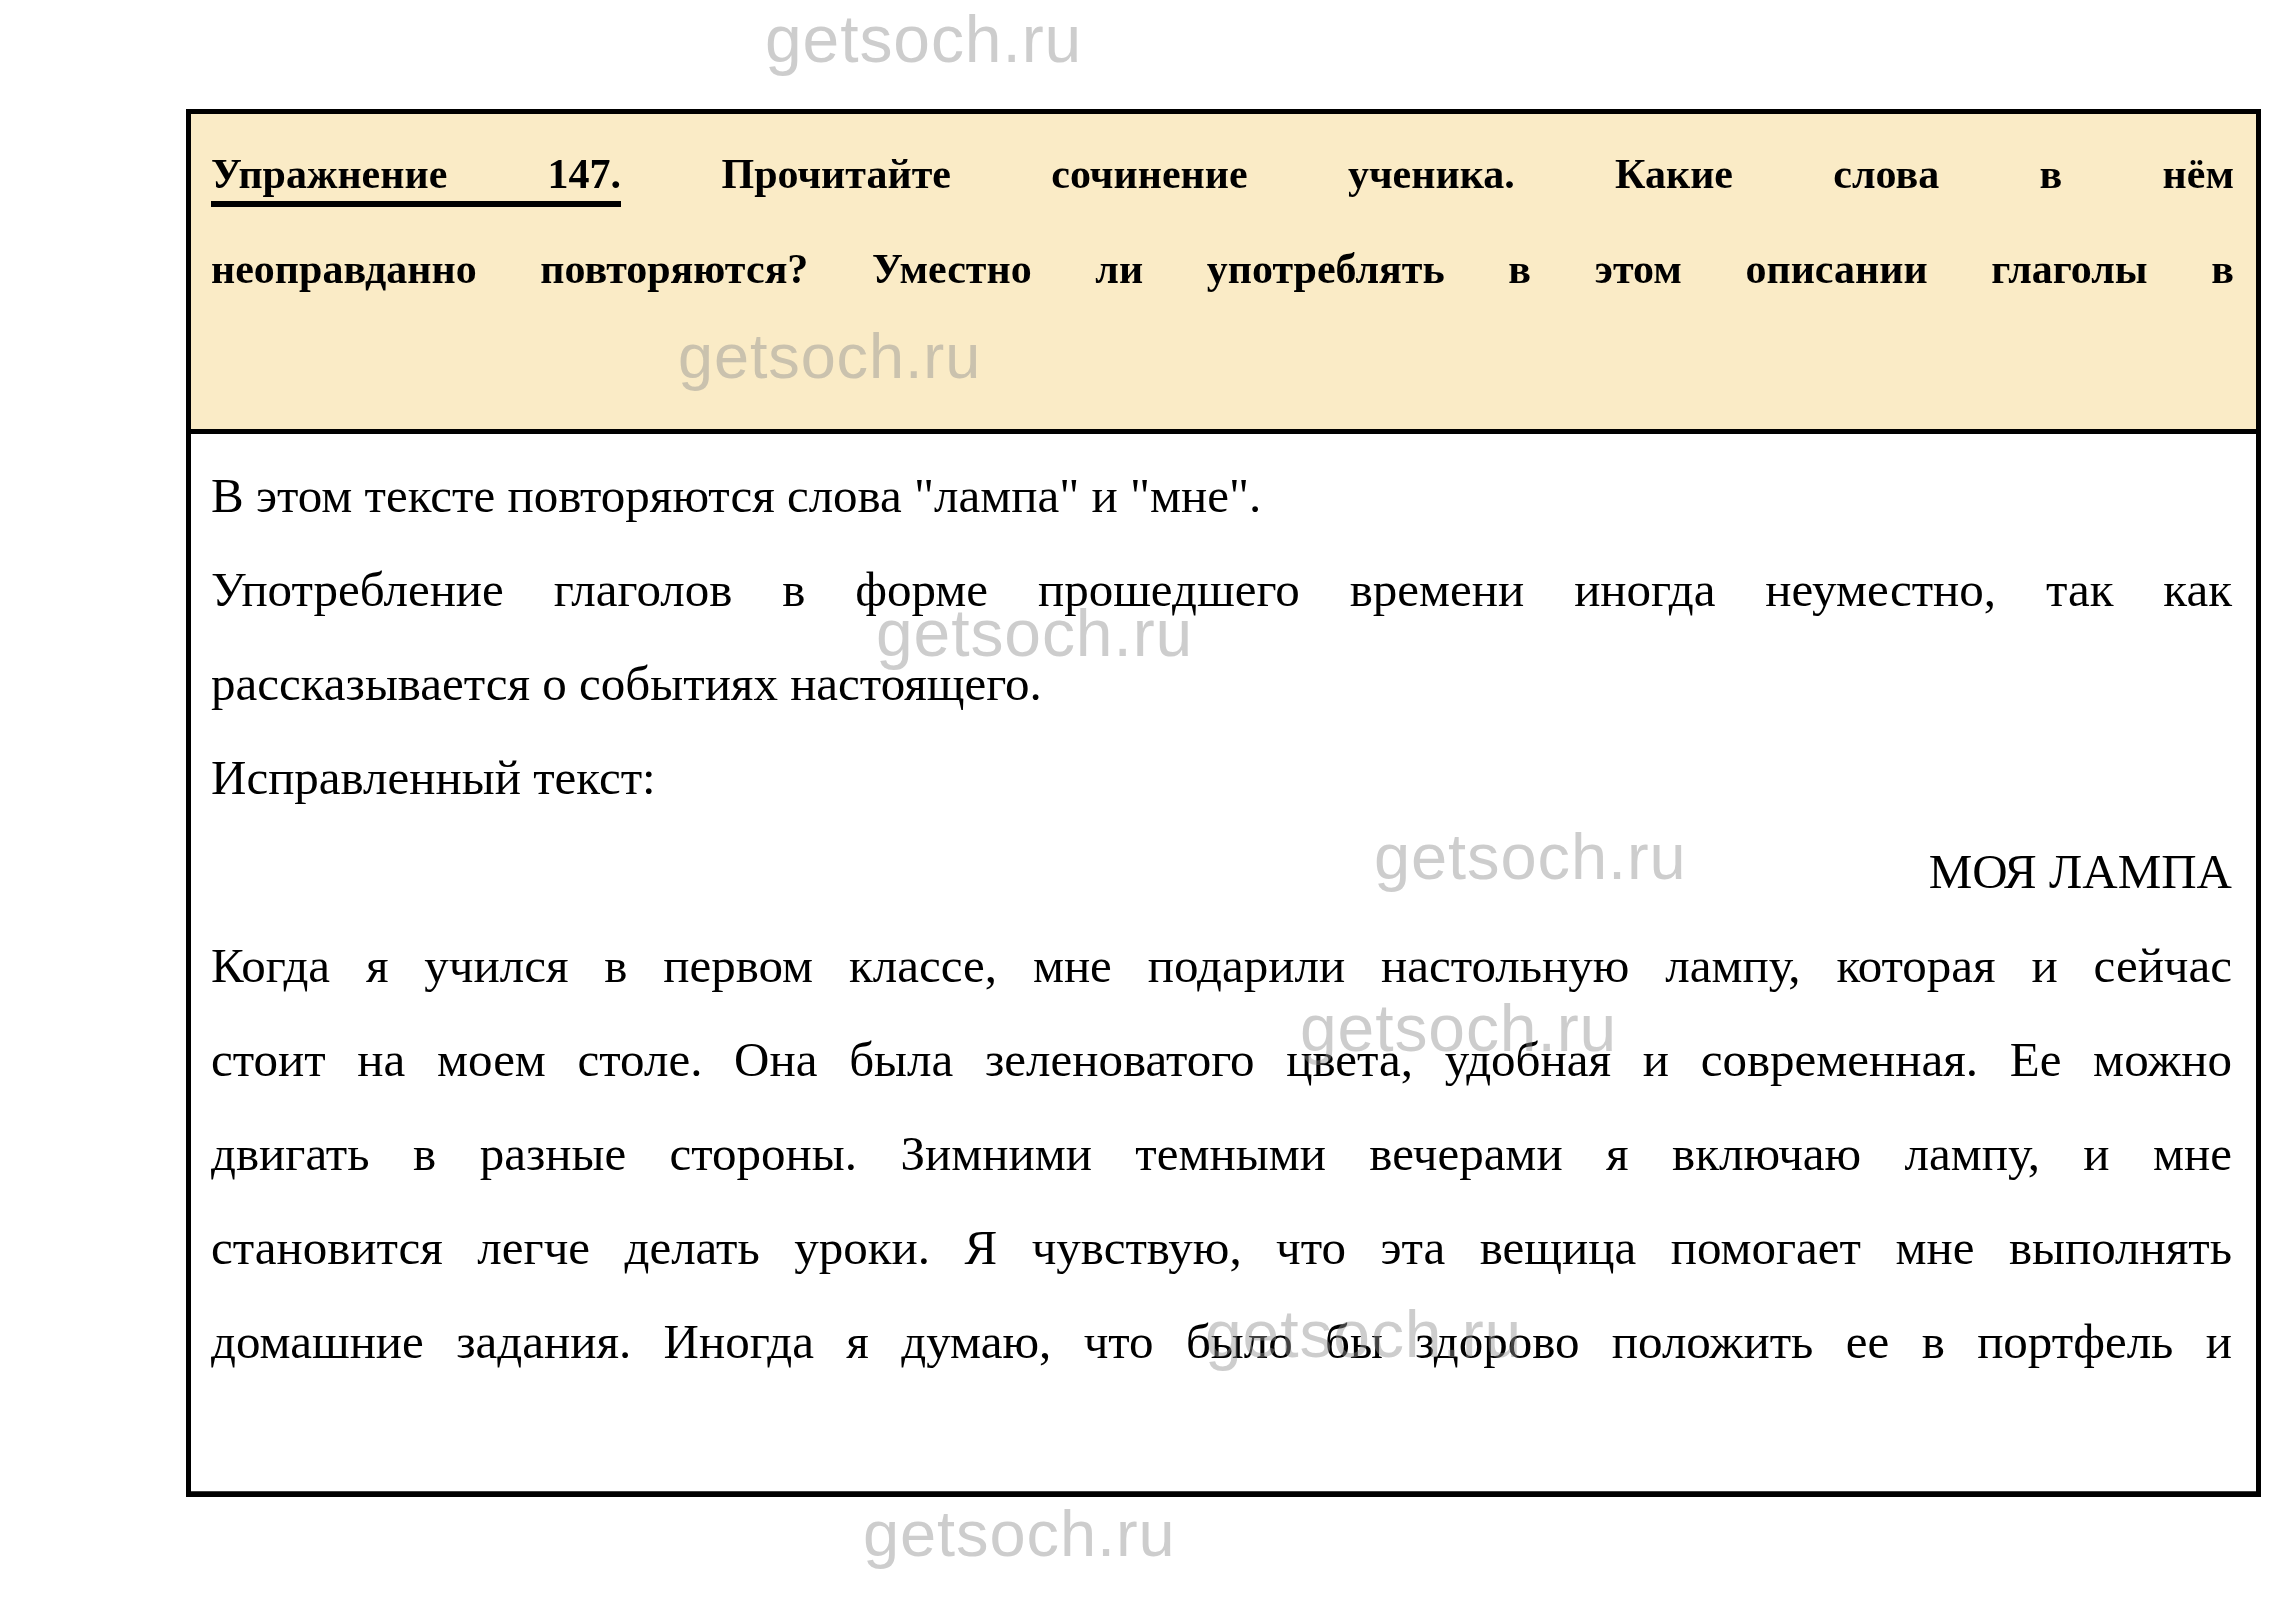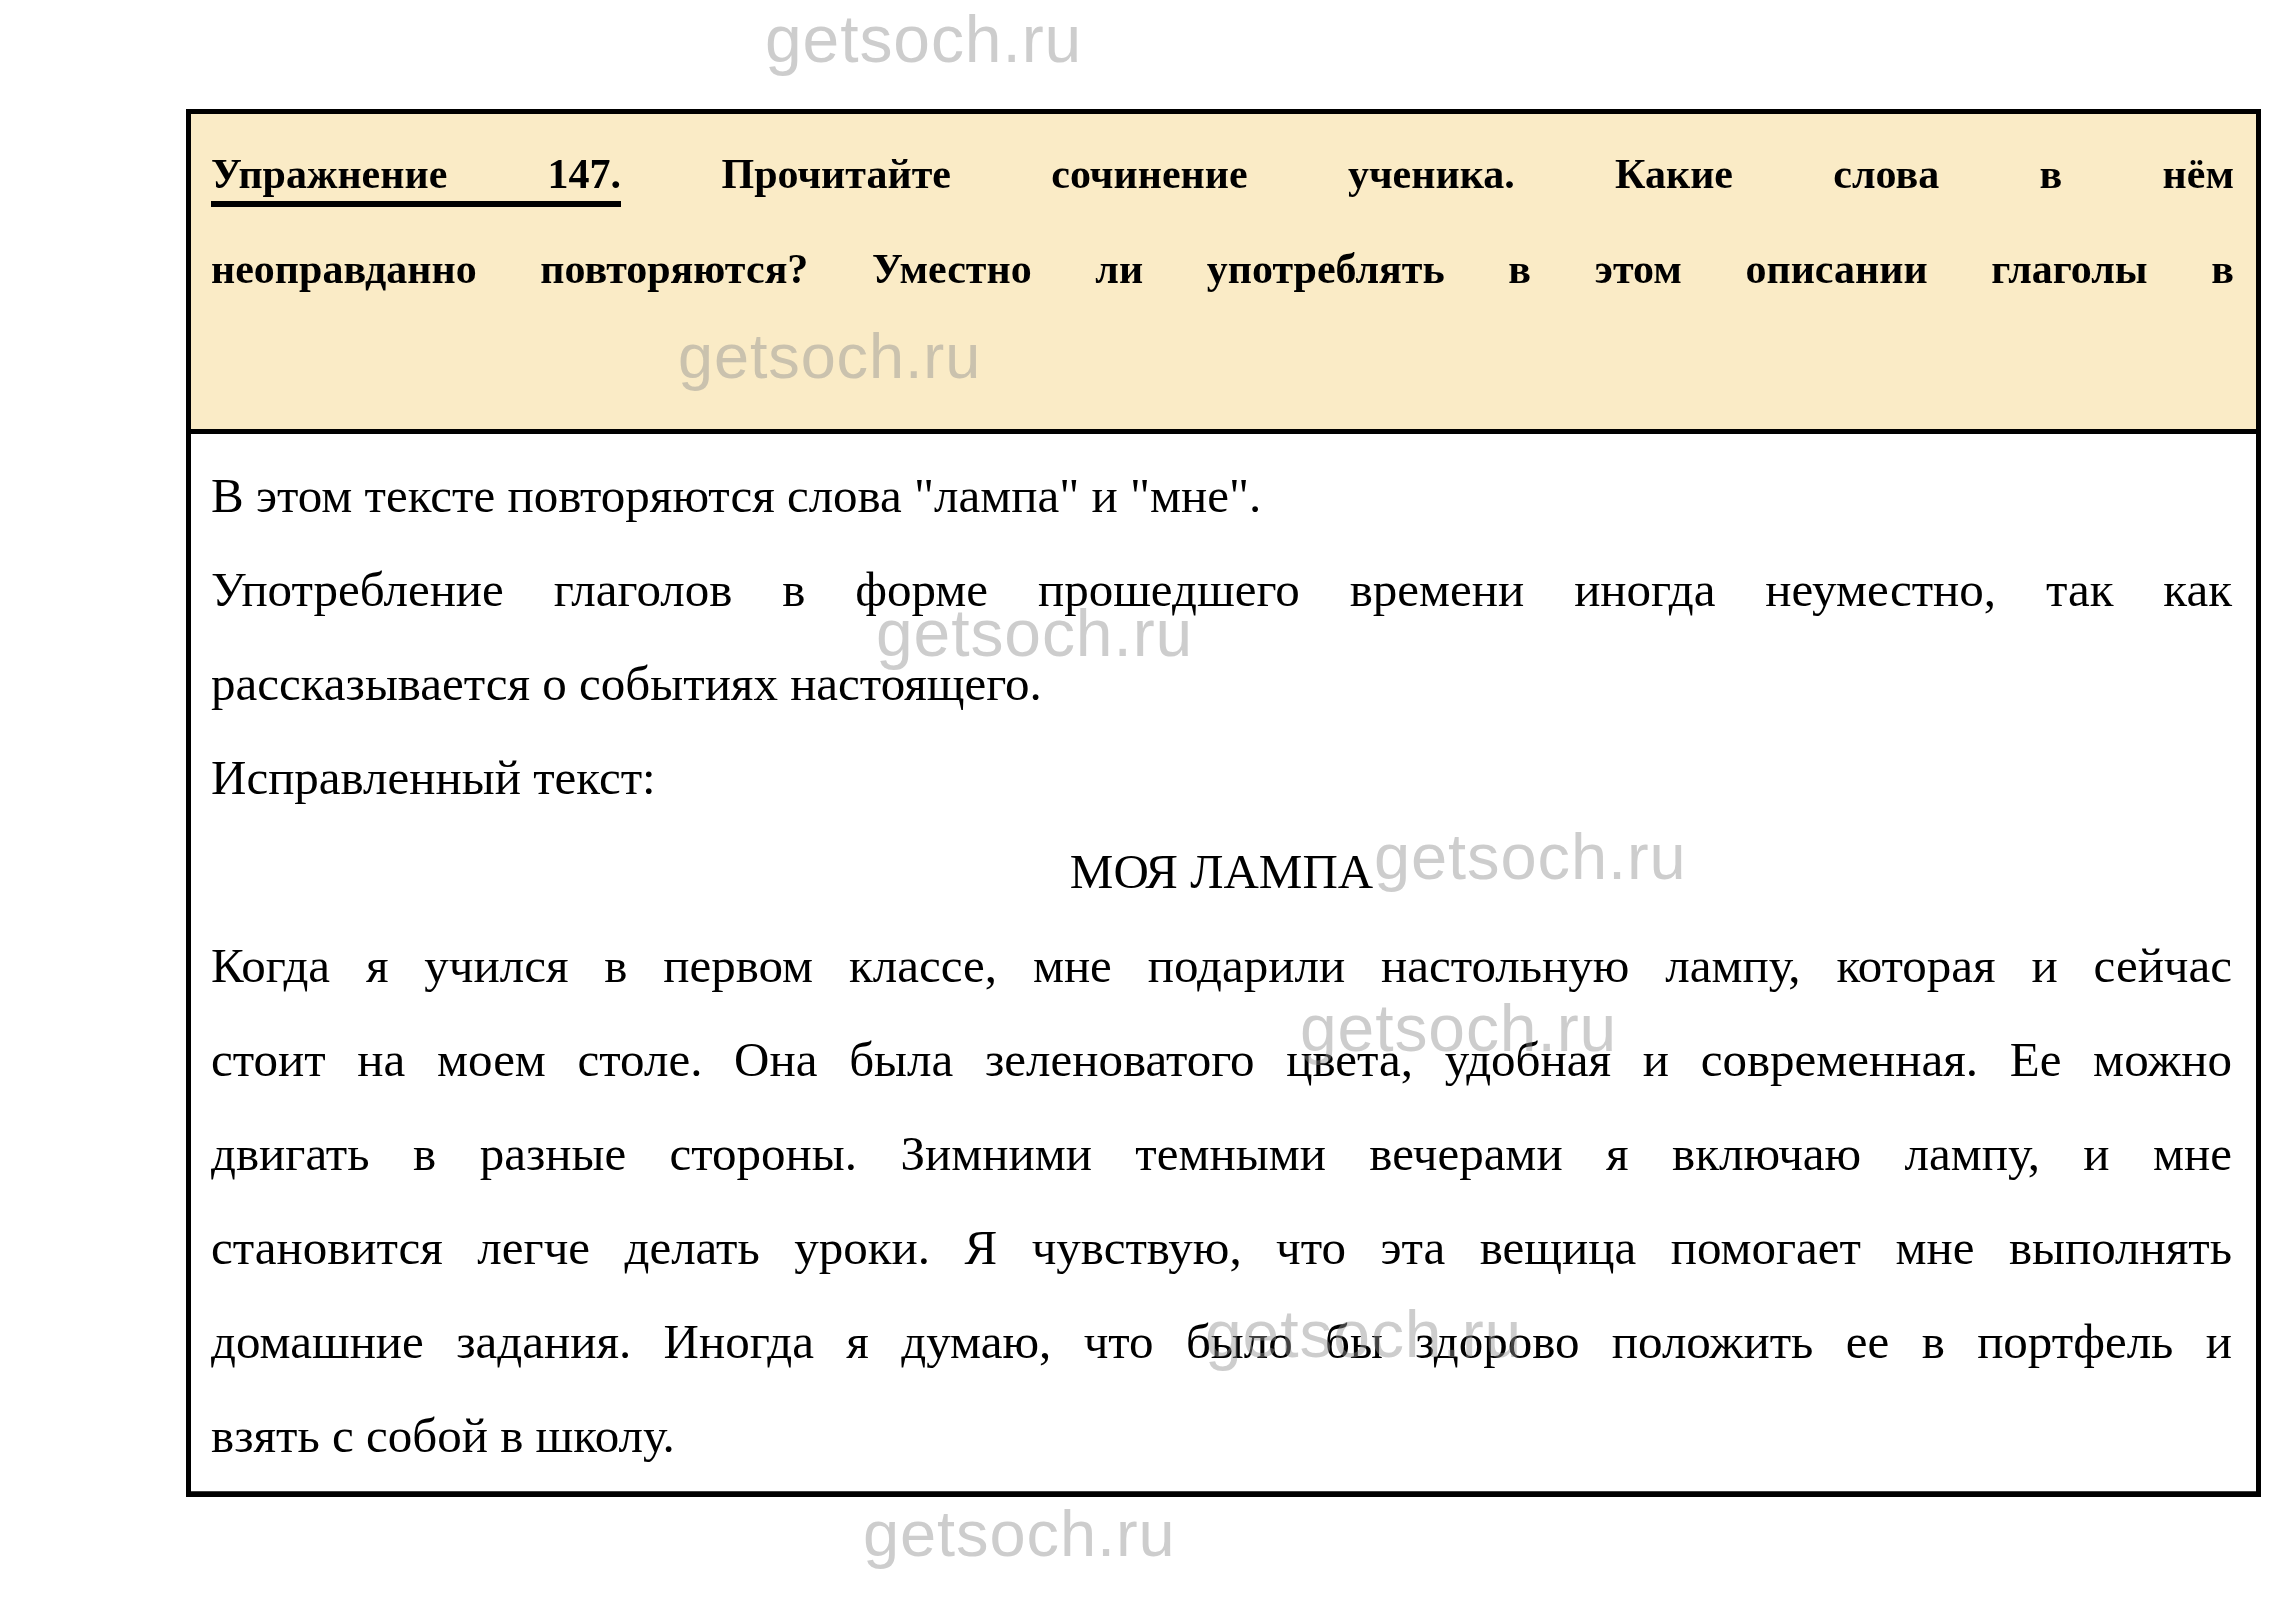--- a/index.html
+++ b/index.html
@@ -46,21 +46,21 @@
   .answer {
     background: #ffffff;
     box-sizing: border-box;
     height: 1057px;
     padding: 14.8px 24px 0 20px;
     font-size: 49px;
     line-height: 94px;
   }
   .just { text-align: justify; text-align-last: justify; }
   .left { text-align: left; }
-  .center { text-align: center; }
+  .center { text-align: right; }
   .u { border-bottom: 6.5px solid #000000; padding-bottom: 3.7px; }
 </style>
 </head>
 <body>
 
 <div class="page">
 
   <div class="watermark" style="left:717px;  top:5.5px;    font-size:66px;">getsoch.ru</div>
   <div class="watermark" style="left:630px;  top:325px;  font-size:63px;">getsoch.ru</div>
   <div class="watermark" style="left:828px;  top:600px;  font-size:66px;">getsoch.ru</div>
@@ -83,19 +83,18 @@
       <div class="left">В этом тексте повторяются слова "лампа" и "мне".</div>
       <div class="just">Употребление глаголов в форме прошедшего времени иногда неуместно, так как</div>
       <div class="left">рассказывается о событиях настоящего.</div>
       <div class="left">Исправленный текст:</div>
       <div class="center">МОЯ ЛАМПА</div>
       <div class="just">Когда я учился в первом классе, мне подарили настольную лампу, которая и сейчас</div>
       <div class="just">стоит на моем столе. Она была зеленоватого цвета, удобная и современная. Ее можно</div>
       <div class="just">двигать в разные стороны. Зимними темными вечерами я включаю лампу, и мне</div>
       <div class="just">становится легче делать уроки. Я чувствую, что эта вещица помогает мне выполнять</div>
       <div class="just">домашние задания. Иногда я думаю, что было бы здорово положить ее в портфель и</div>
-      <div class="left">взять с собой в школу.</div>
     </div>
 
   </div>
 
 </div>
 
 
 </body></html>

